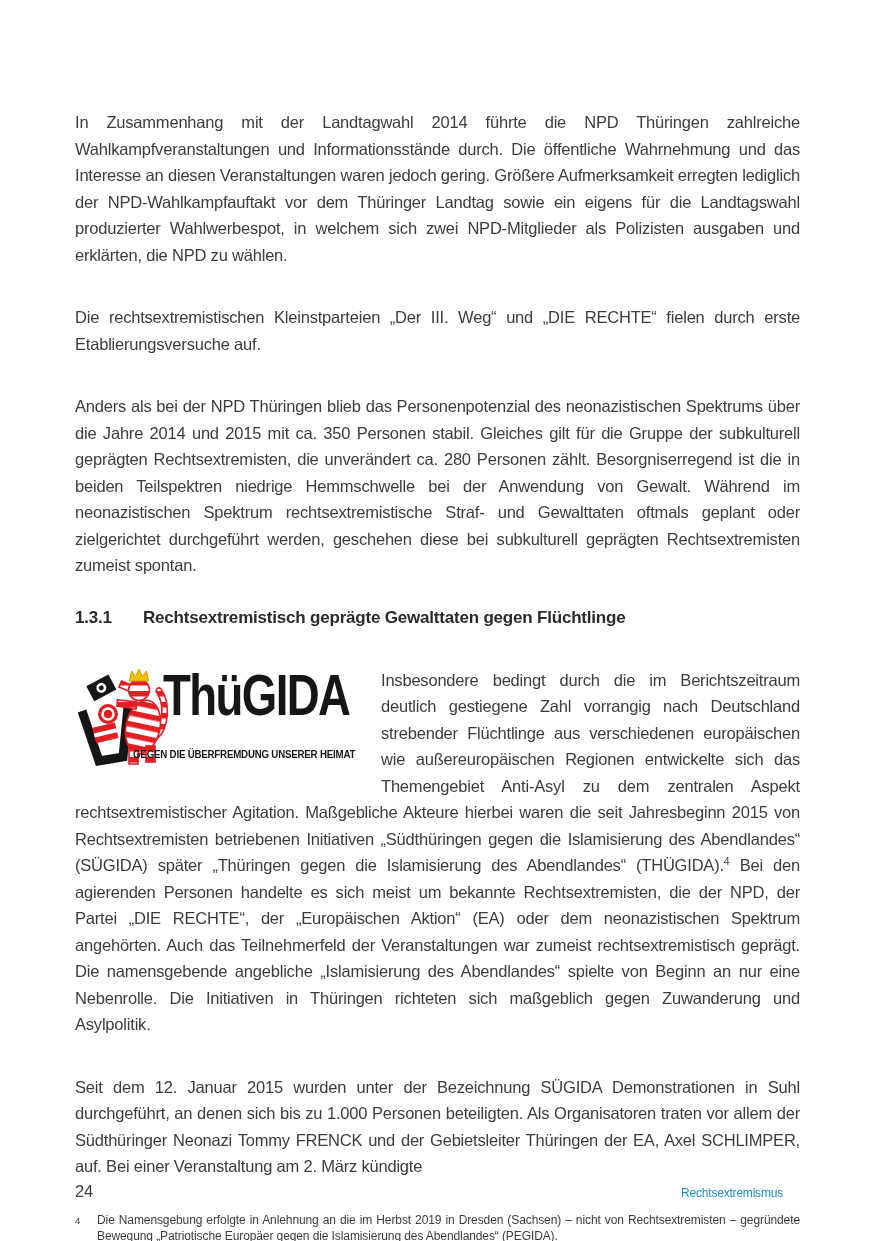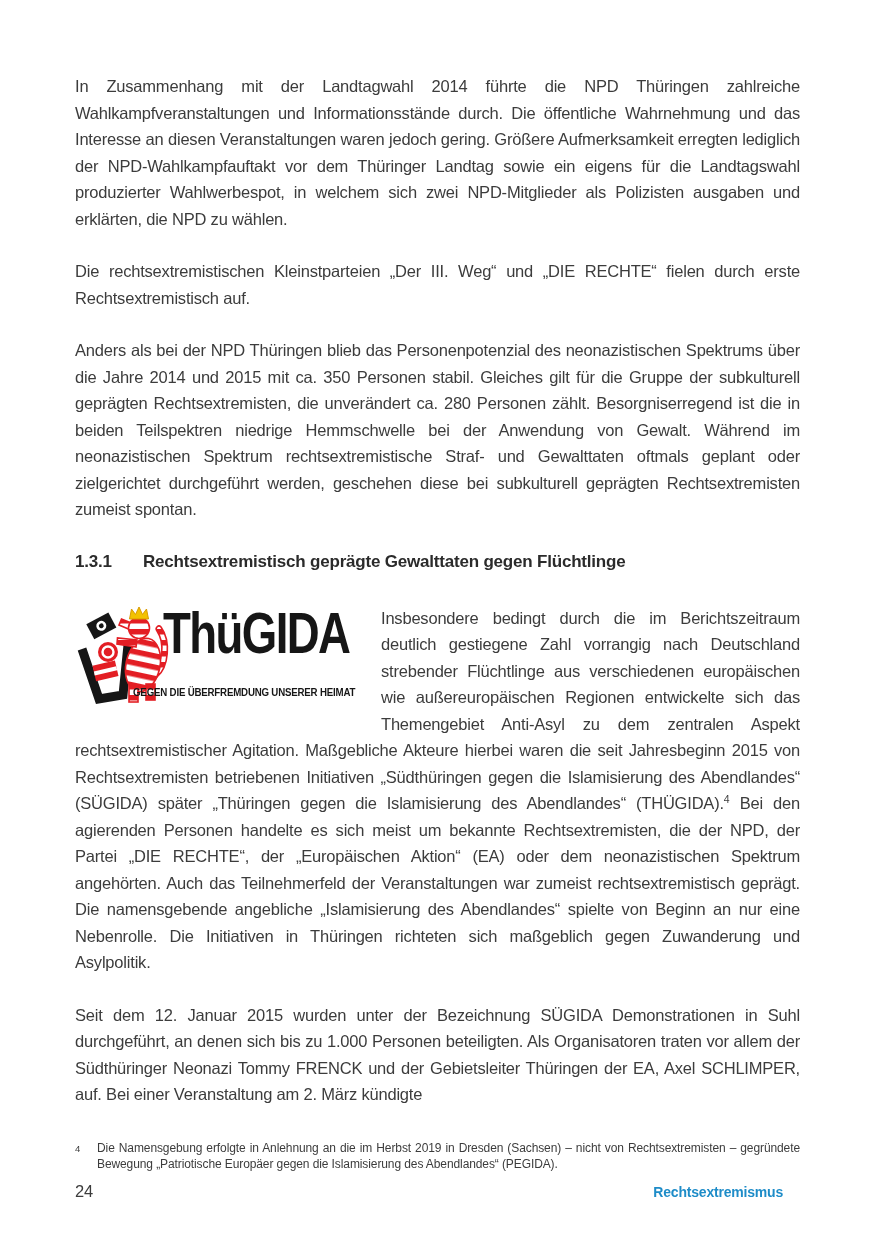--- a/index.html
+++ b/index.html
@@ -27,20 +27,21 @@
   .content{
     padding:73px 75px 0 75px;
   }
   p.para{
     font-size:16.5px;
     line-height:26.5px;
     letter-spacing:-0.2px;
     text-align:justify;
     margin-bottom:26px;
     color:var(--body-text);
+    margin-top:36px;
   }
   .section-heading{
     display:flex;
     font-size:17px;
     line-height:26px;
     font-weight:bold;
     color:var(--heading-text);
     margin:14px 0 30px 0;
     letter-spacing:-0.2px;
   }
@@ -128,36 +129,36 @@
     display:flex;
     justify-content:space-between;
     align-items:baseline;
   }
   .page-number{
     font-size:16.5px;
     color:var(--body-text);
     letter-spacing:-0.2px;
   }
   .footer-chapter{
-    font-size:14px;
-    font-weight:bold;
+    font-size:12px;
+    font-weight:normal;
     color:var(--accent-blue);
     letter-spacing:-0.2px;
   }
   .clearfix::after{content:"";display:block;clear:both;}
 </style>
 </head>
 <body>
 
 <div class="page">
   <div class="content">
 
     <p class="para">In Zusammenhang mit der Landtagwahl 2014 führte die NPD Thüringen zahlreiche Wahlkampfveranstaltungen und Informationsstände durch. Die öffentliche Wahrnehmung und das Interesse an diesen Veranstaltungen waren jedoch gering. Größere Aufmerksamkeit erregten lediglich der NPD-Wahlkampfauftakt vor dem Thüringer Landtag sowie ein eigens für die Landtagswahl produzierter Wahlwerbespot, in welchem sich zwei NPD-Mitglieder als Polizisten ausgaben und erklärten, die NPD zu wählen.</p>
 
-    <p class="para">Die rechtsextremistischen Kleinstparteien „Der III. Weg“ und „DIE RECHTE“ fielen durch erste Rechtsextremistisch auf.</p>
+    <p class="para">Die rechtsextremistischen Kleinstparteien „Der III. Weg“ und „DIE RECHTE“ fielen durch erste Etablierungsversuche auf.</p>
 
     <p class="para">Anders als bei der NPD Thüringen blieb das Personenpotenzial des neonazistischen Spektrums über die Jahre 2014 und 2015 mit ca. 350 Personen stabil. Gleiches gilt für die Gruppe der subkulturell geprägten Rechtsextremisten, die unverändert ca. 280 Personen zählt. Besorgniserregend ist die in beiden Teilspektren niedrige Hemmschwelle bei der Anwendung von Gewalt. Während im neonazistischen Spektrum rechtsextremistische Straf- und Gewalttaten oftmals geplant oder zielgerichtet durchgeführt werden, geschehen diese bei subkulturell geprägten Rechtsextremisten zumeist spontan.</p>
 
     <h2 class="section-heading">
       <span class="num">1.3.1</span>
       <span class="title">Rechtsextremistisch geprägte Gewalttaten gegen Flüchtlinge</span>
     </h2>
 
     <p class="para clearfix">
       <span class="logo-float" style="display:block;">

